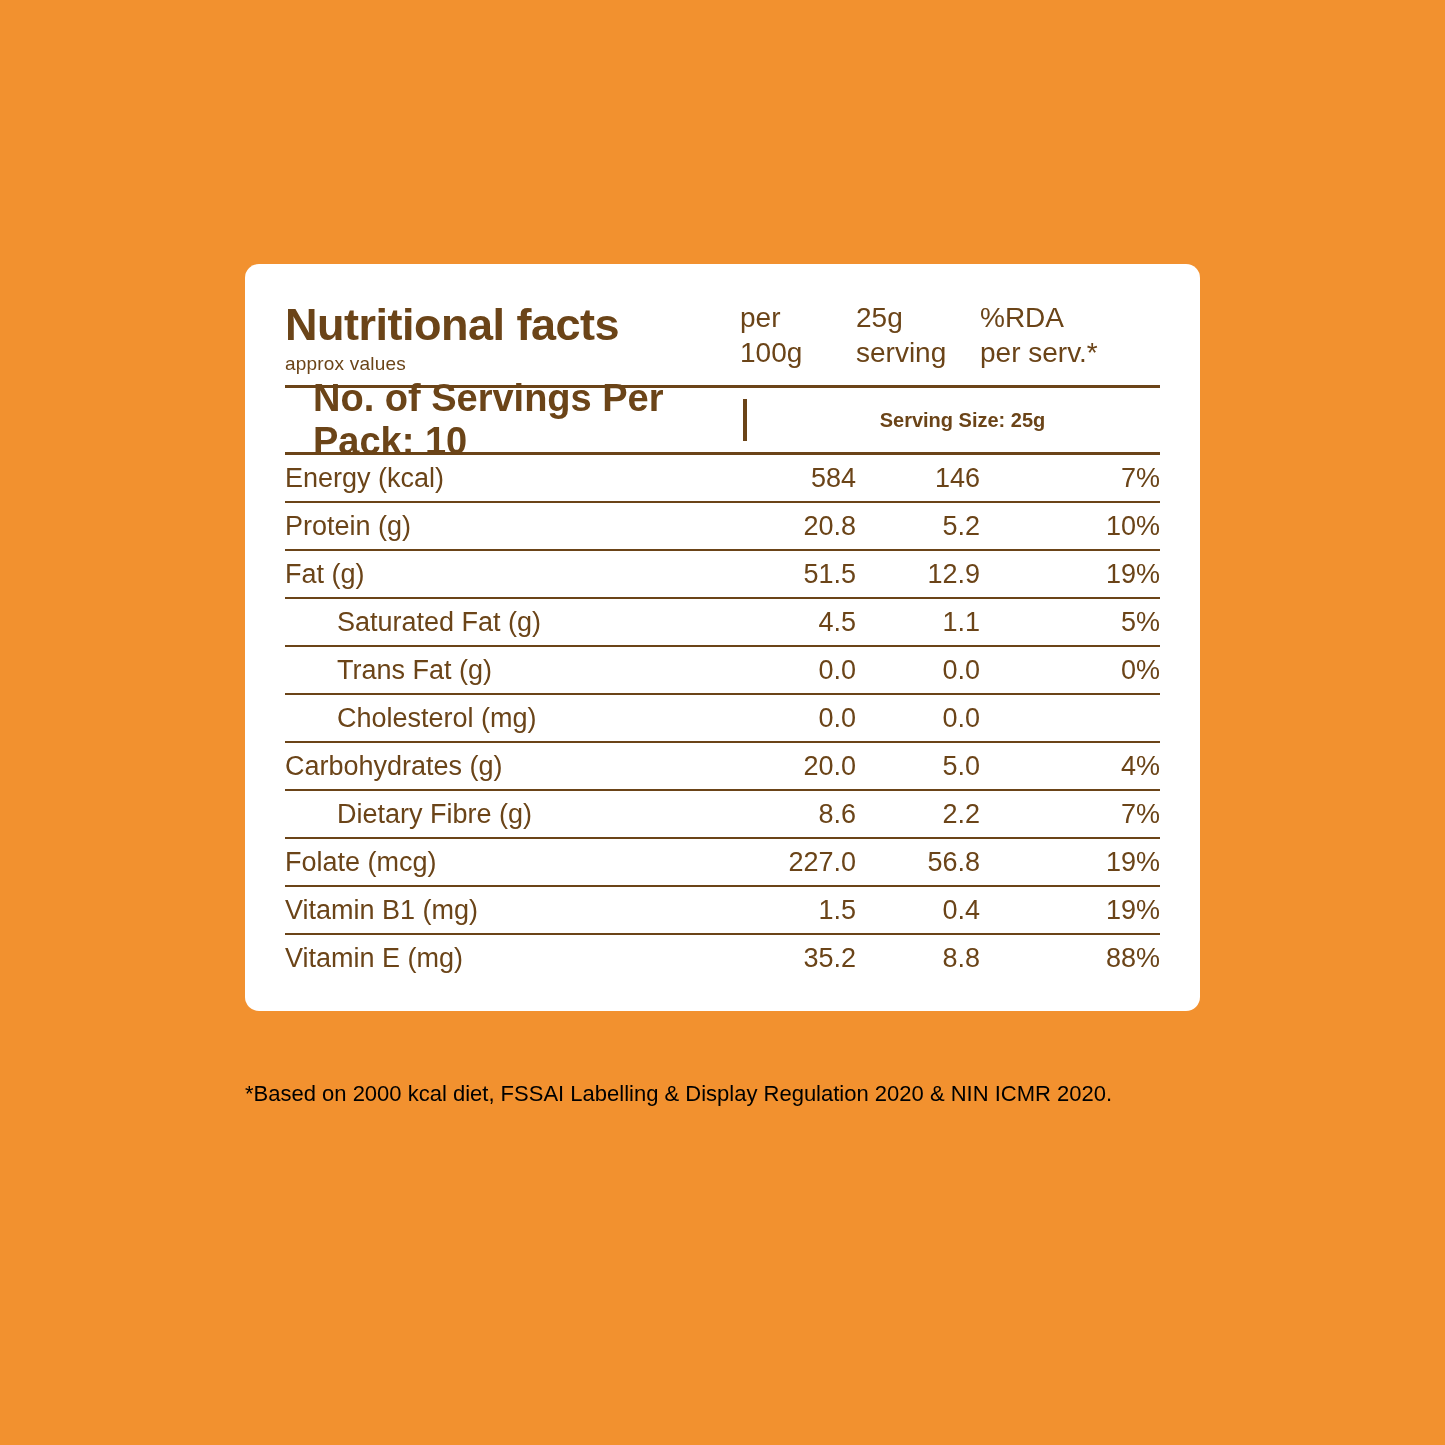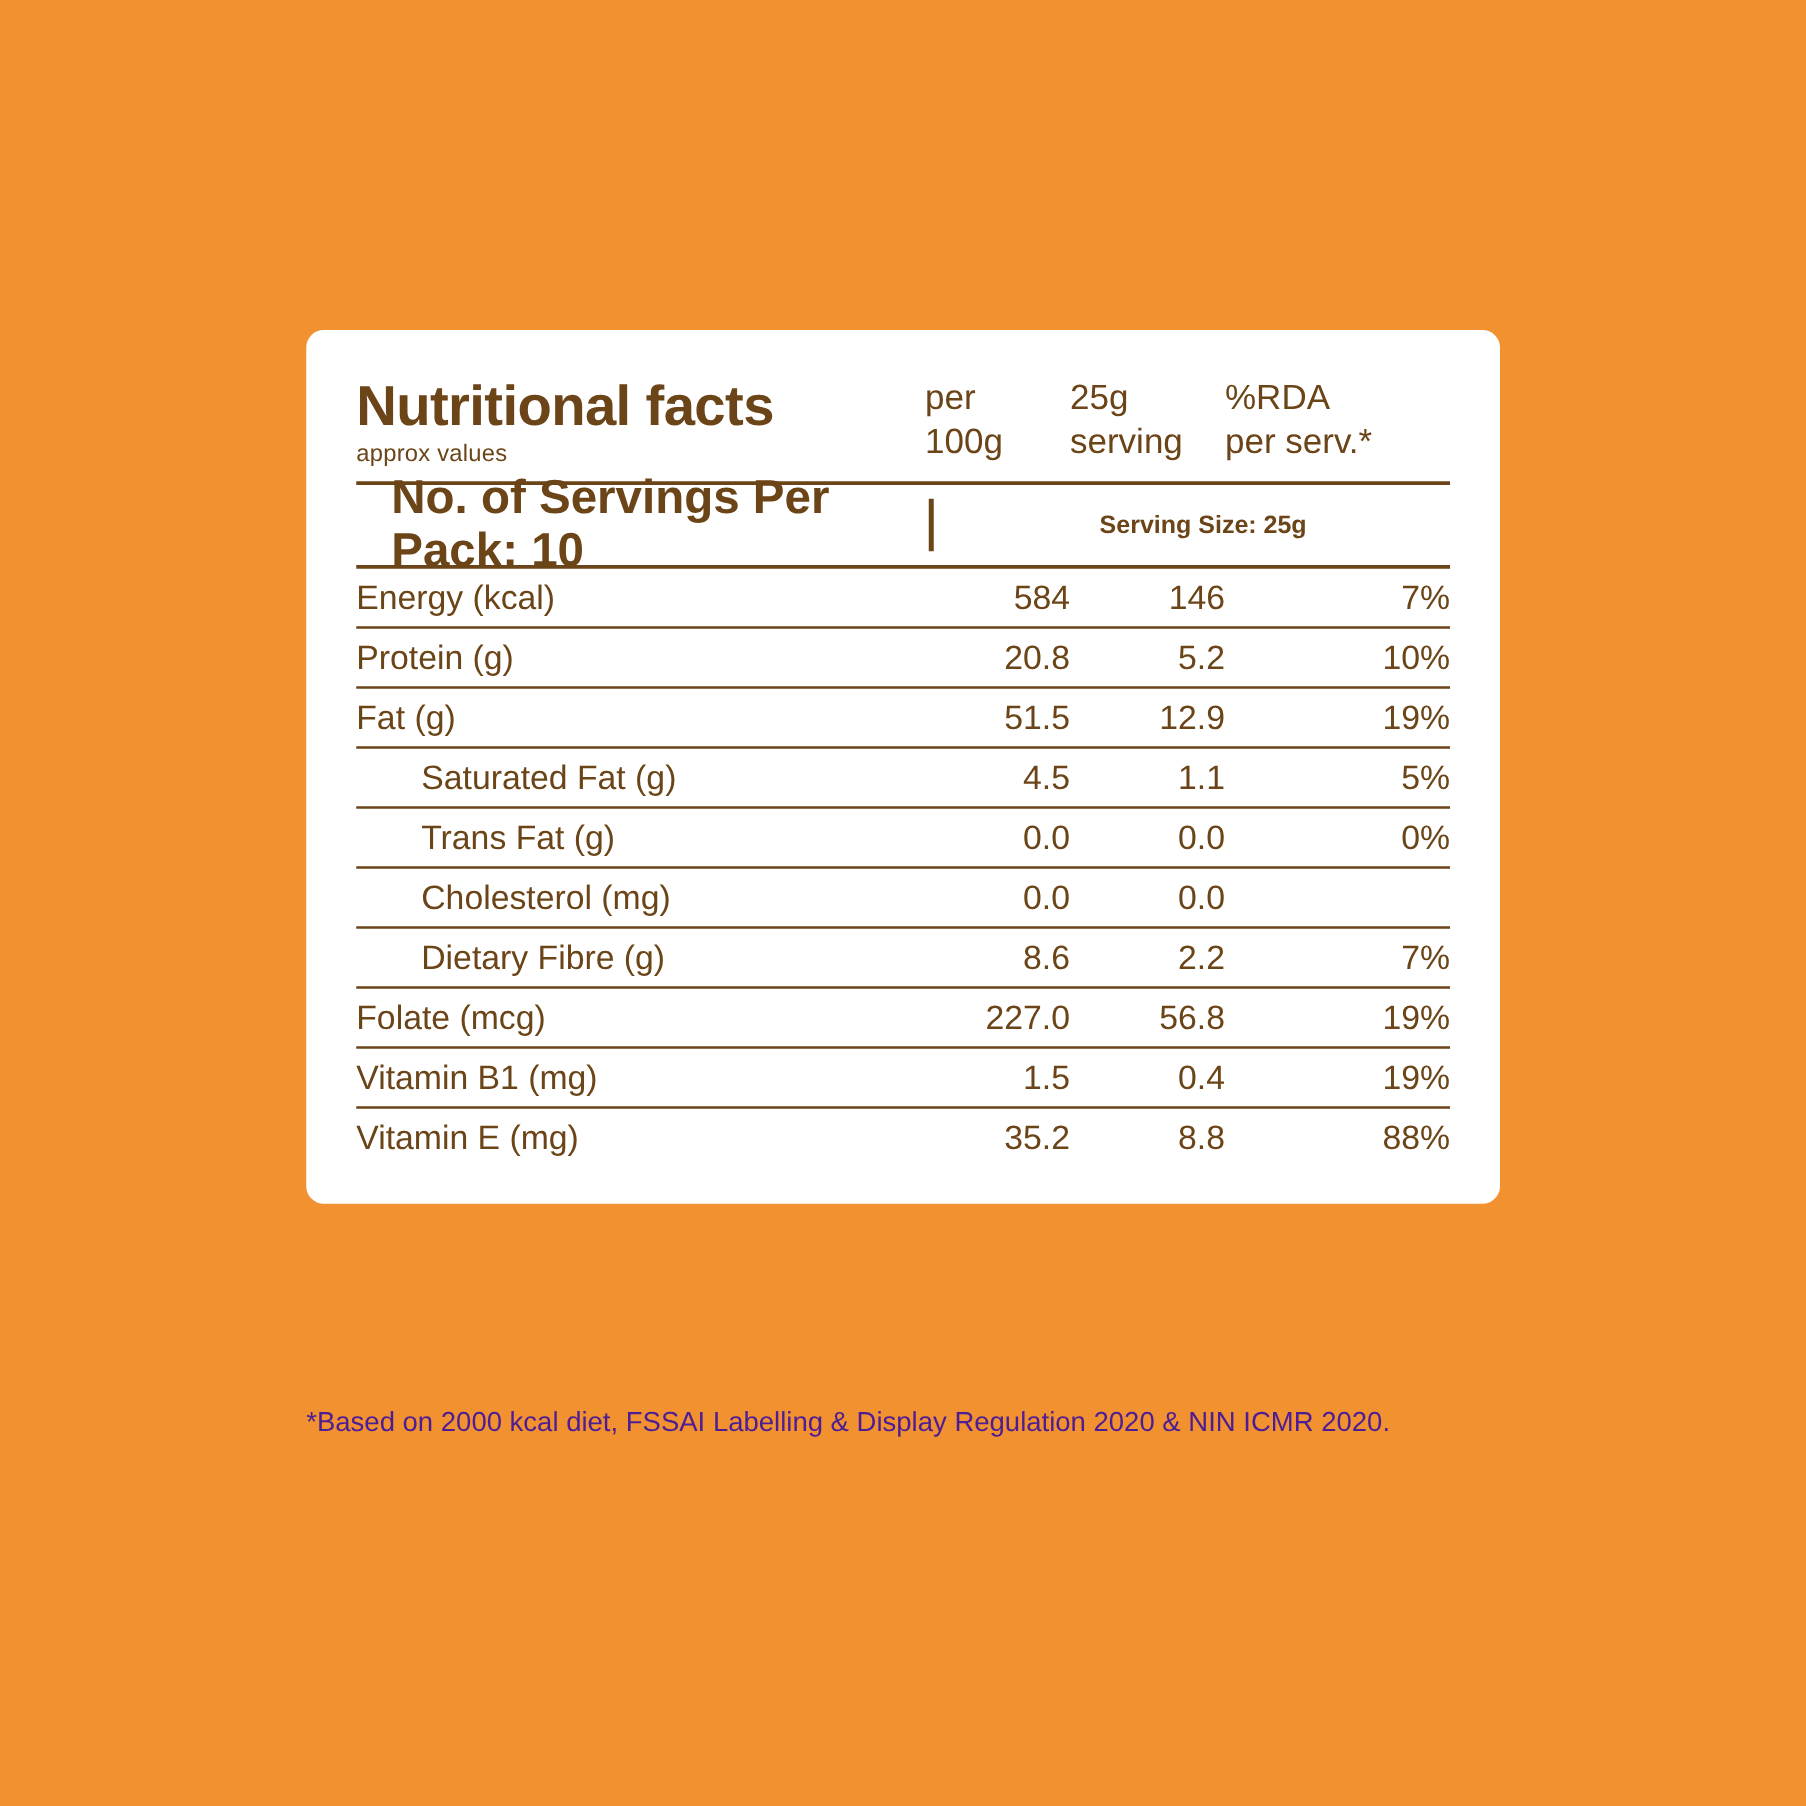--- a/index.html
+++ b/index.html
@@ -123,23 +123,23 @@
     text-align: right;
     white-space: nowrap;
   }
   td.c1 { width: 116px; padding-right: 6px; }
   td.c2 { width: 124px; padding-right: 8px; }
   td.c3 { width: 180px; padding-right: 18px; }
 
   .footnote {
     position: absolute;
     left: 245px;
-    top: 1122px;
+    top: 1078px;
     width: 940px;
-    color: #4c1d95;
+    color: #000000;
     font-size: 22px;
     line-height: 1.45;
   }
 </style>
 </head>
 <body>
 
 <div class="page">
 
   <div class="card">
@@ -207,20 +207,26 @@
           <td class="num c2">0.0</td>
           <td class="num c3">0%</td>
         </tr>
         <tr>
           <td class="label indent">Cholesterol (mg)</td>
           <td class="num c1">0.0</td>
           <td class="num c2">0.0</td>
           <td class="num c3"></td>
         </tr>
         <tr>
+          <td class="label">Carbohydrates (g)</td>
+          <td class="num c1">20.0</td>
+          <td class="num c2">5.0</td>
+          <td class="num c3">4%</td>
+        </tr>
+        <tr>
           <td class="label indent">Dietary Fibre (g)</td>
           <td class="num c1">8.6</td>
           <td class="num c2">2.2</td>
           <td class="num c3">7%</td>
         </tr>
         <tr>
           <td class="label">Folate (mcg)</td>
           <td class="num c1">227.0</td>
           <td class="num c2">56.8</td>
           <td class="num c3">19%</td>

